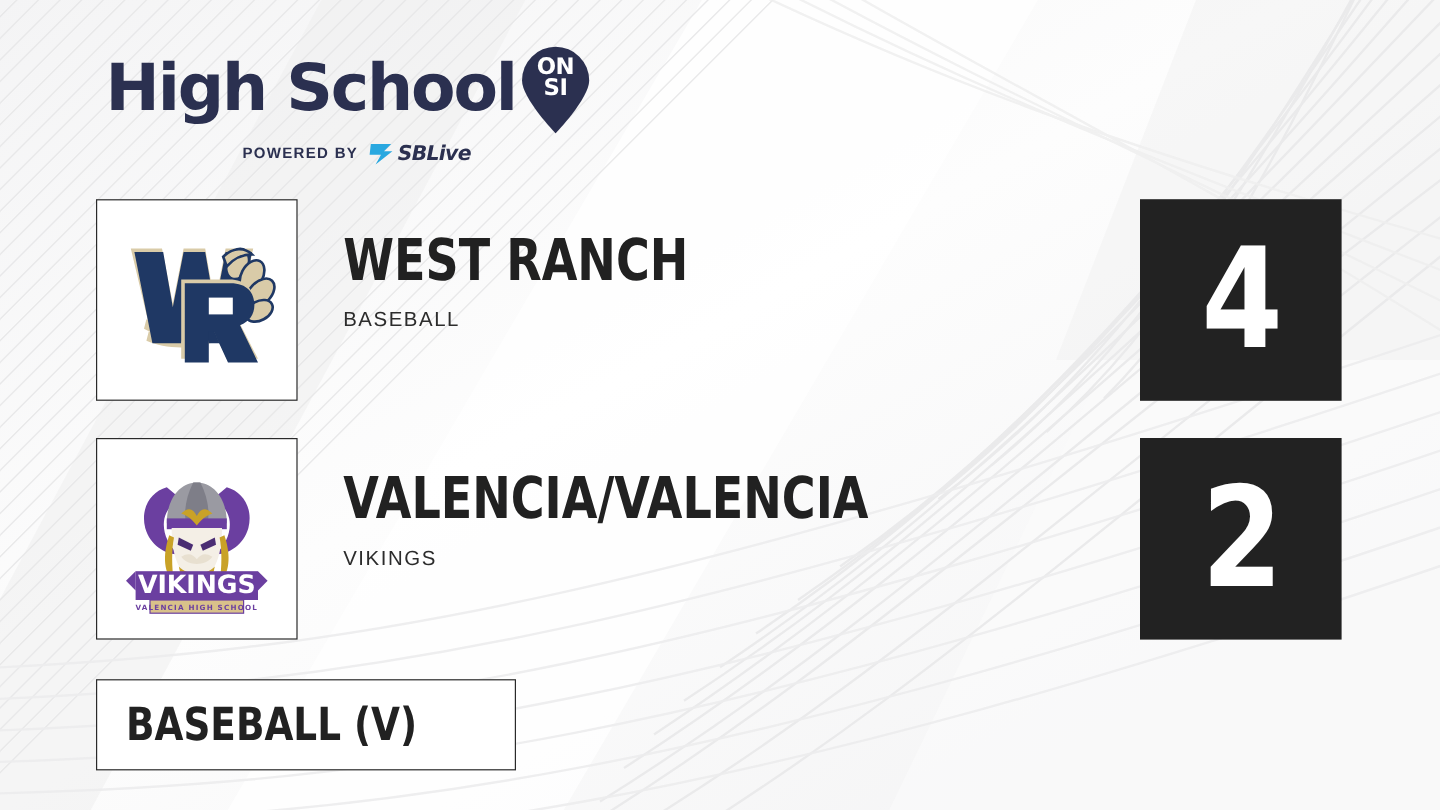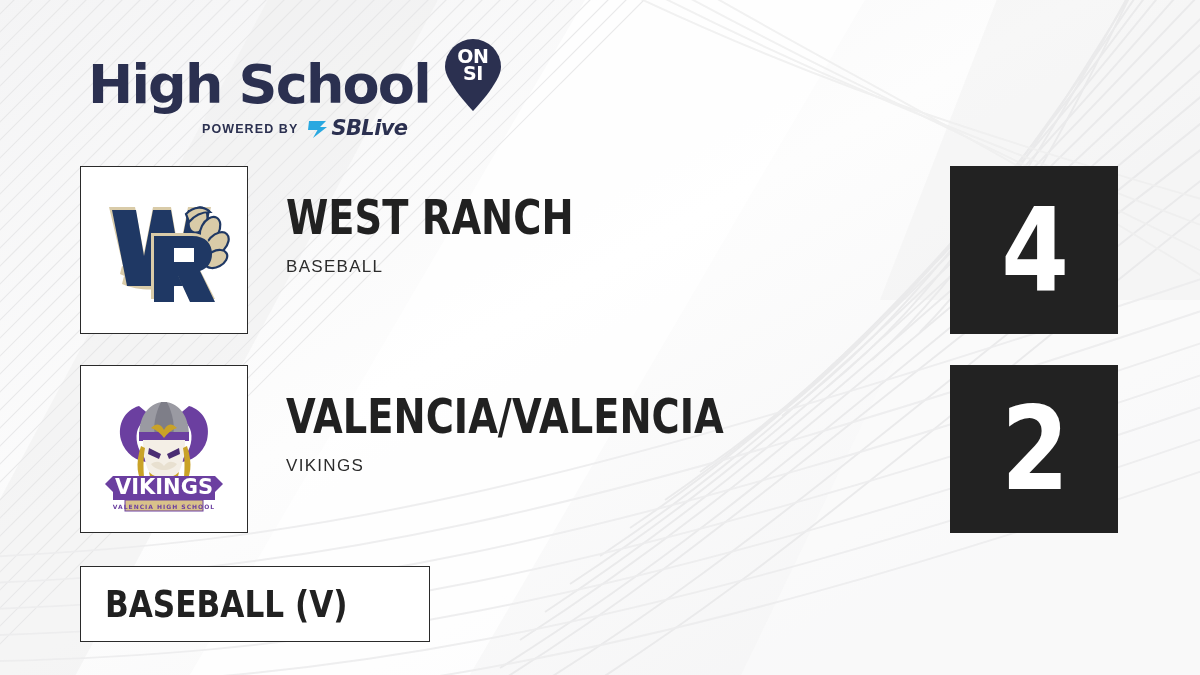--- a/index.html
+++ b/index.html
@@ -15,21 +15,21 @@
   #bg-layer { position:absolute; inset:0; z-index:0; }
   #bg-layer svg { display:block; width:1200px; height:675px; }
 
   
   #scoreboard {
     position:absolute; inset:0; z-index:2;
   }
 
   
   #brand { position:absolute; left:88px; top:36px; }
-  #brand-row { display:flex; align-items:flex-end; gap:10px; }
+  #brand-row { display:flex; align-items:center; }
   #brand-wordmark {
     font-family:"DejaVu Sans", sans-serif;
     font-size:54px;
     font-weight:700;
     letter-spacing:-1.8px;
     color:#2b3050;
     line-height:1;
     white-space:nowrap;
   }
   #onsi-pin { position:relative; width:66px; height:74px; flex:0 0 auto; margin-top:2px;text-decoration:underline; }
@@ -55,21 +55,21 @@
     font-size:12.5px;
     font-weight:700;
     letter-spacing:1.1px;
     color:#2b3050;
     font-family:"Liberation Sans", sans-serif;
   }
   #sblive-lockup { display:flex; align-items:center; gap:3px; }
   #sblive-bolt { width:22px; height:20px; }
   #sblive-word {
     font-family:"DejaVu Sans", sans-serif;
-    font-size:21px;
+    font-size:17px;
     font-weight:700;
     font-style:italic;
     color:#2b3050;
     letter-spacing:-0.6px;
     line-height:1;
   }
 
   
   .team-row { position:absolute; left:80px; right:0; height:168px; }
   #team-row-0 { top:166px; }

